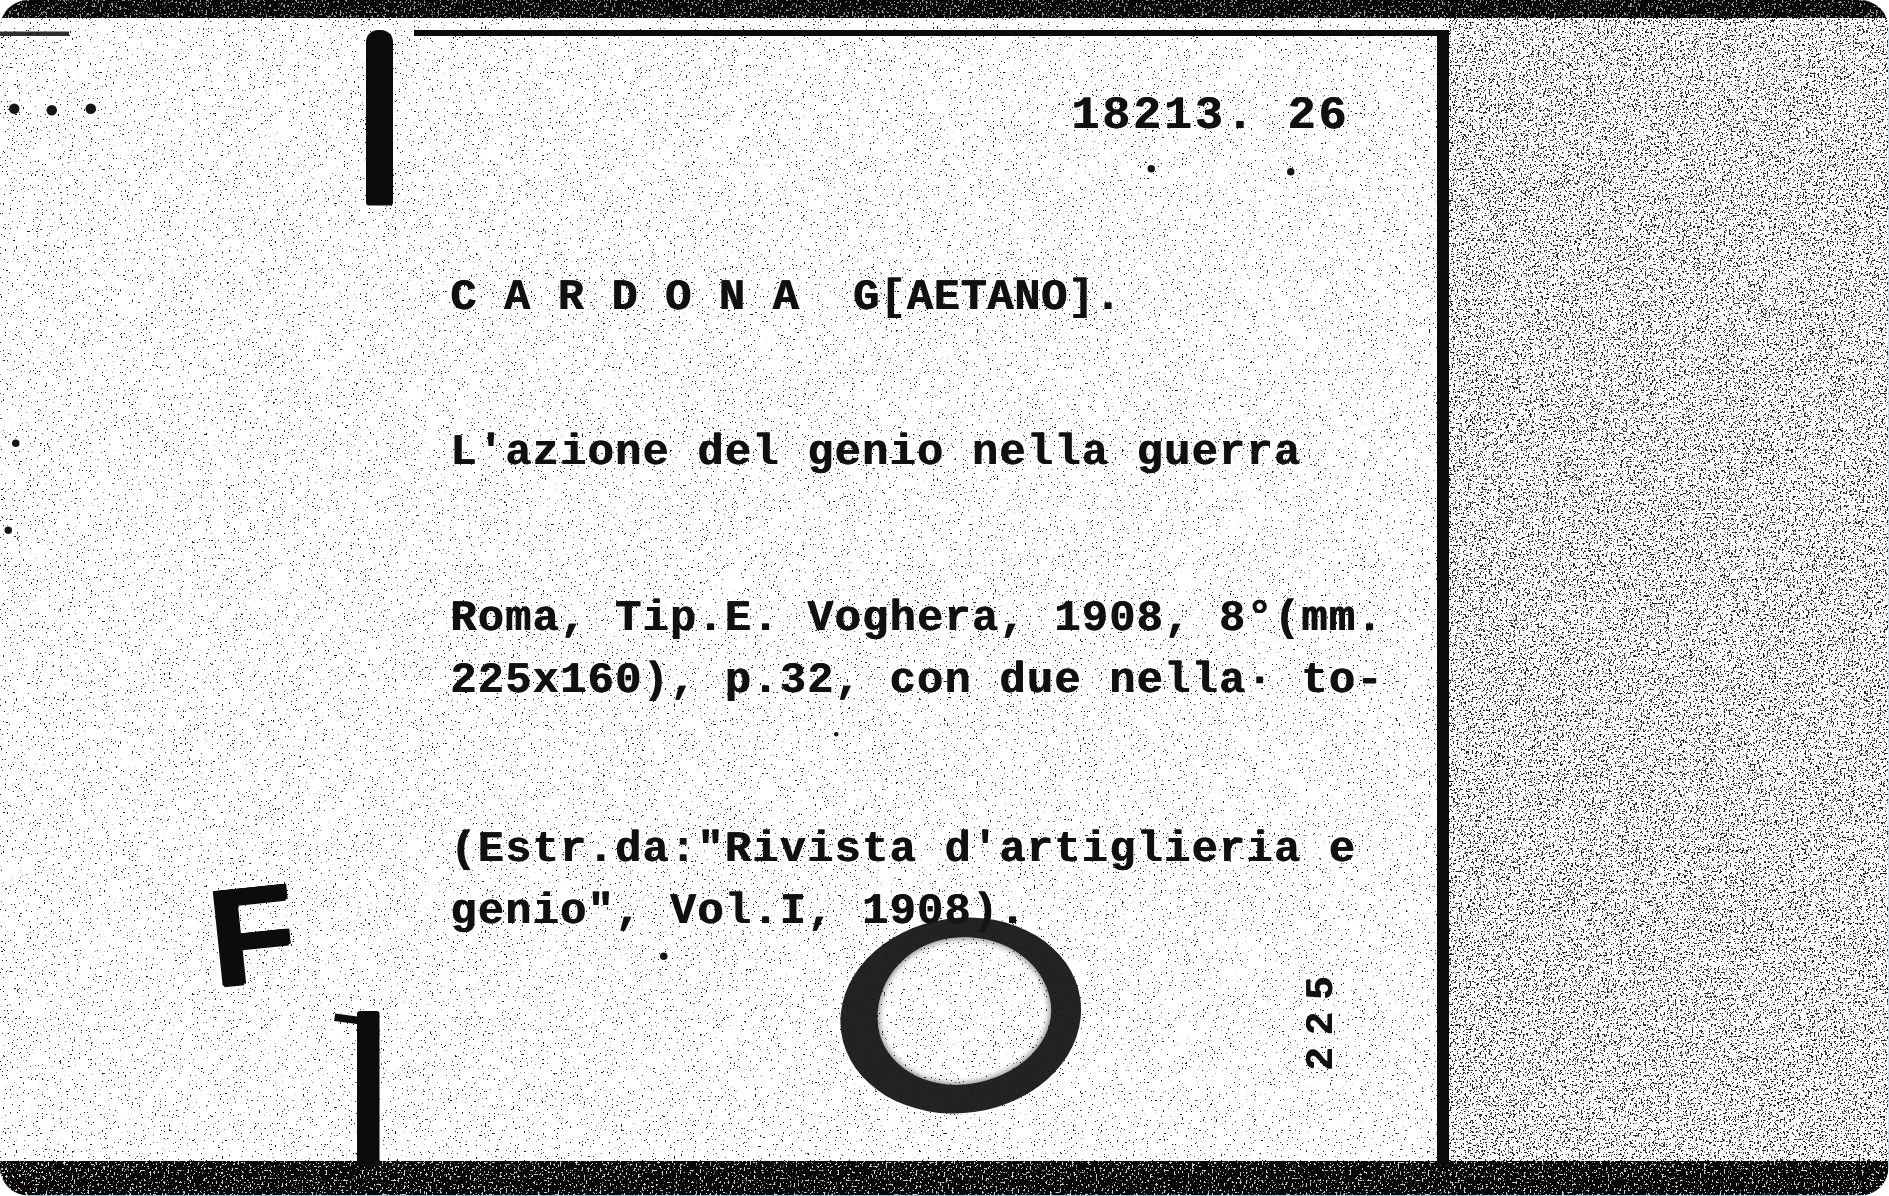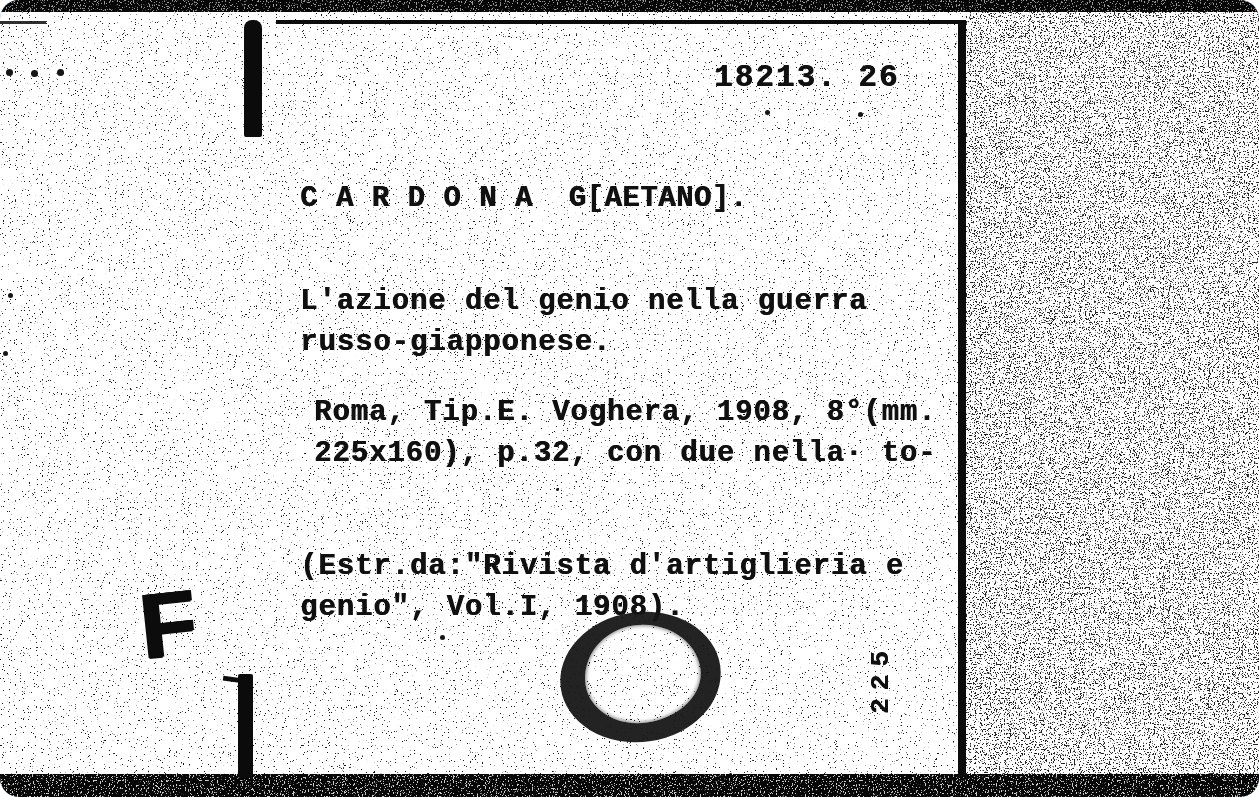--- a/index.html
+++ b/index.html
@@ -23,21 +23,21 @@
   }
   .call-number{left:714px;top:60px;font-size:31px;letter-spacing:2px;}
   .heading{left:300px;top:182px;font-size:29px;letter-spacing:0.5px;font-family:Liberation Mono, monospace;}
   .para{position:absolute;z-index:3;}
   .para .line{
     color:#101010;font-weight:700;white-space:pre;
     font-size:29px;letter-spacing:0.9px;line-height:41px;
     text-shadow:0.6px 0 0 currentColor;
   }
   .title-para{left:300px;top:266px;margin-top:15px;}
-  .imprint-para{left:314px;top:392px;text-align:right;}
+  .imprint-para{left:300px;top:392px;text-align:right;}
   .note-para{left:300px;top:546px;}
   .f-stamp{
     position:absolute;left:140px;top:578px;z-index:3;
     font-family:"Liberation Sans","DejaVu Sans",sans-serif;
     font-size:92px;font-weight:700;line-height:1;
     color:#0c0c0c;
     transform:rotate(-6deg);
     text-shadow:1.5px 0 0 #0c0c0c,-1px 0 0 #0c0c0c,0 1px 0 #0c0c0c;
   }
   .ring-stamp{
@@ -113,21 +113,20 @@
   <div class="structure corner-mark-bottom"></div>
   <div class="structure corner-mark-hook"></div>
   <div class="specks"></div>
 
   <div class="tw call-number">18213. 26</div>
 
   <div class="tw heading">C A R D O N A  G[AETANO].</div>
 
   <div class="para title-para">
     <div class="line">L'azione del genio nella guerra</div>
-    <div class="line">russo-giapponese.</div>
   </div>
 
   <div class="para imprint-para">
     <div class="line">Roma, Tip.E. Voghera, 1908, 8°(mm.</div>
     <div class="line">225x160), p.32, con due nella· to-</div>
   </div>
 
   <div class="para note-para">
     <div class="line">(Estr.da:"Rivista d'artiglieria e</div>
     <div class="line">genio", Vol.I, 1908).</div>

